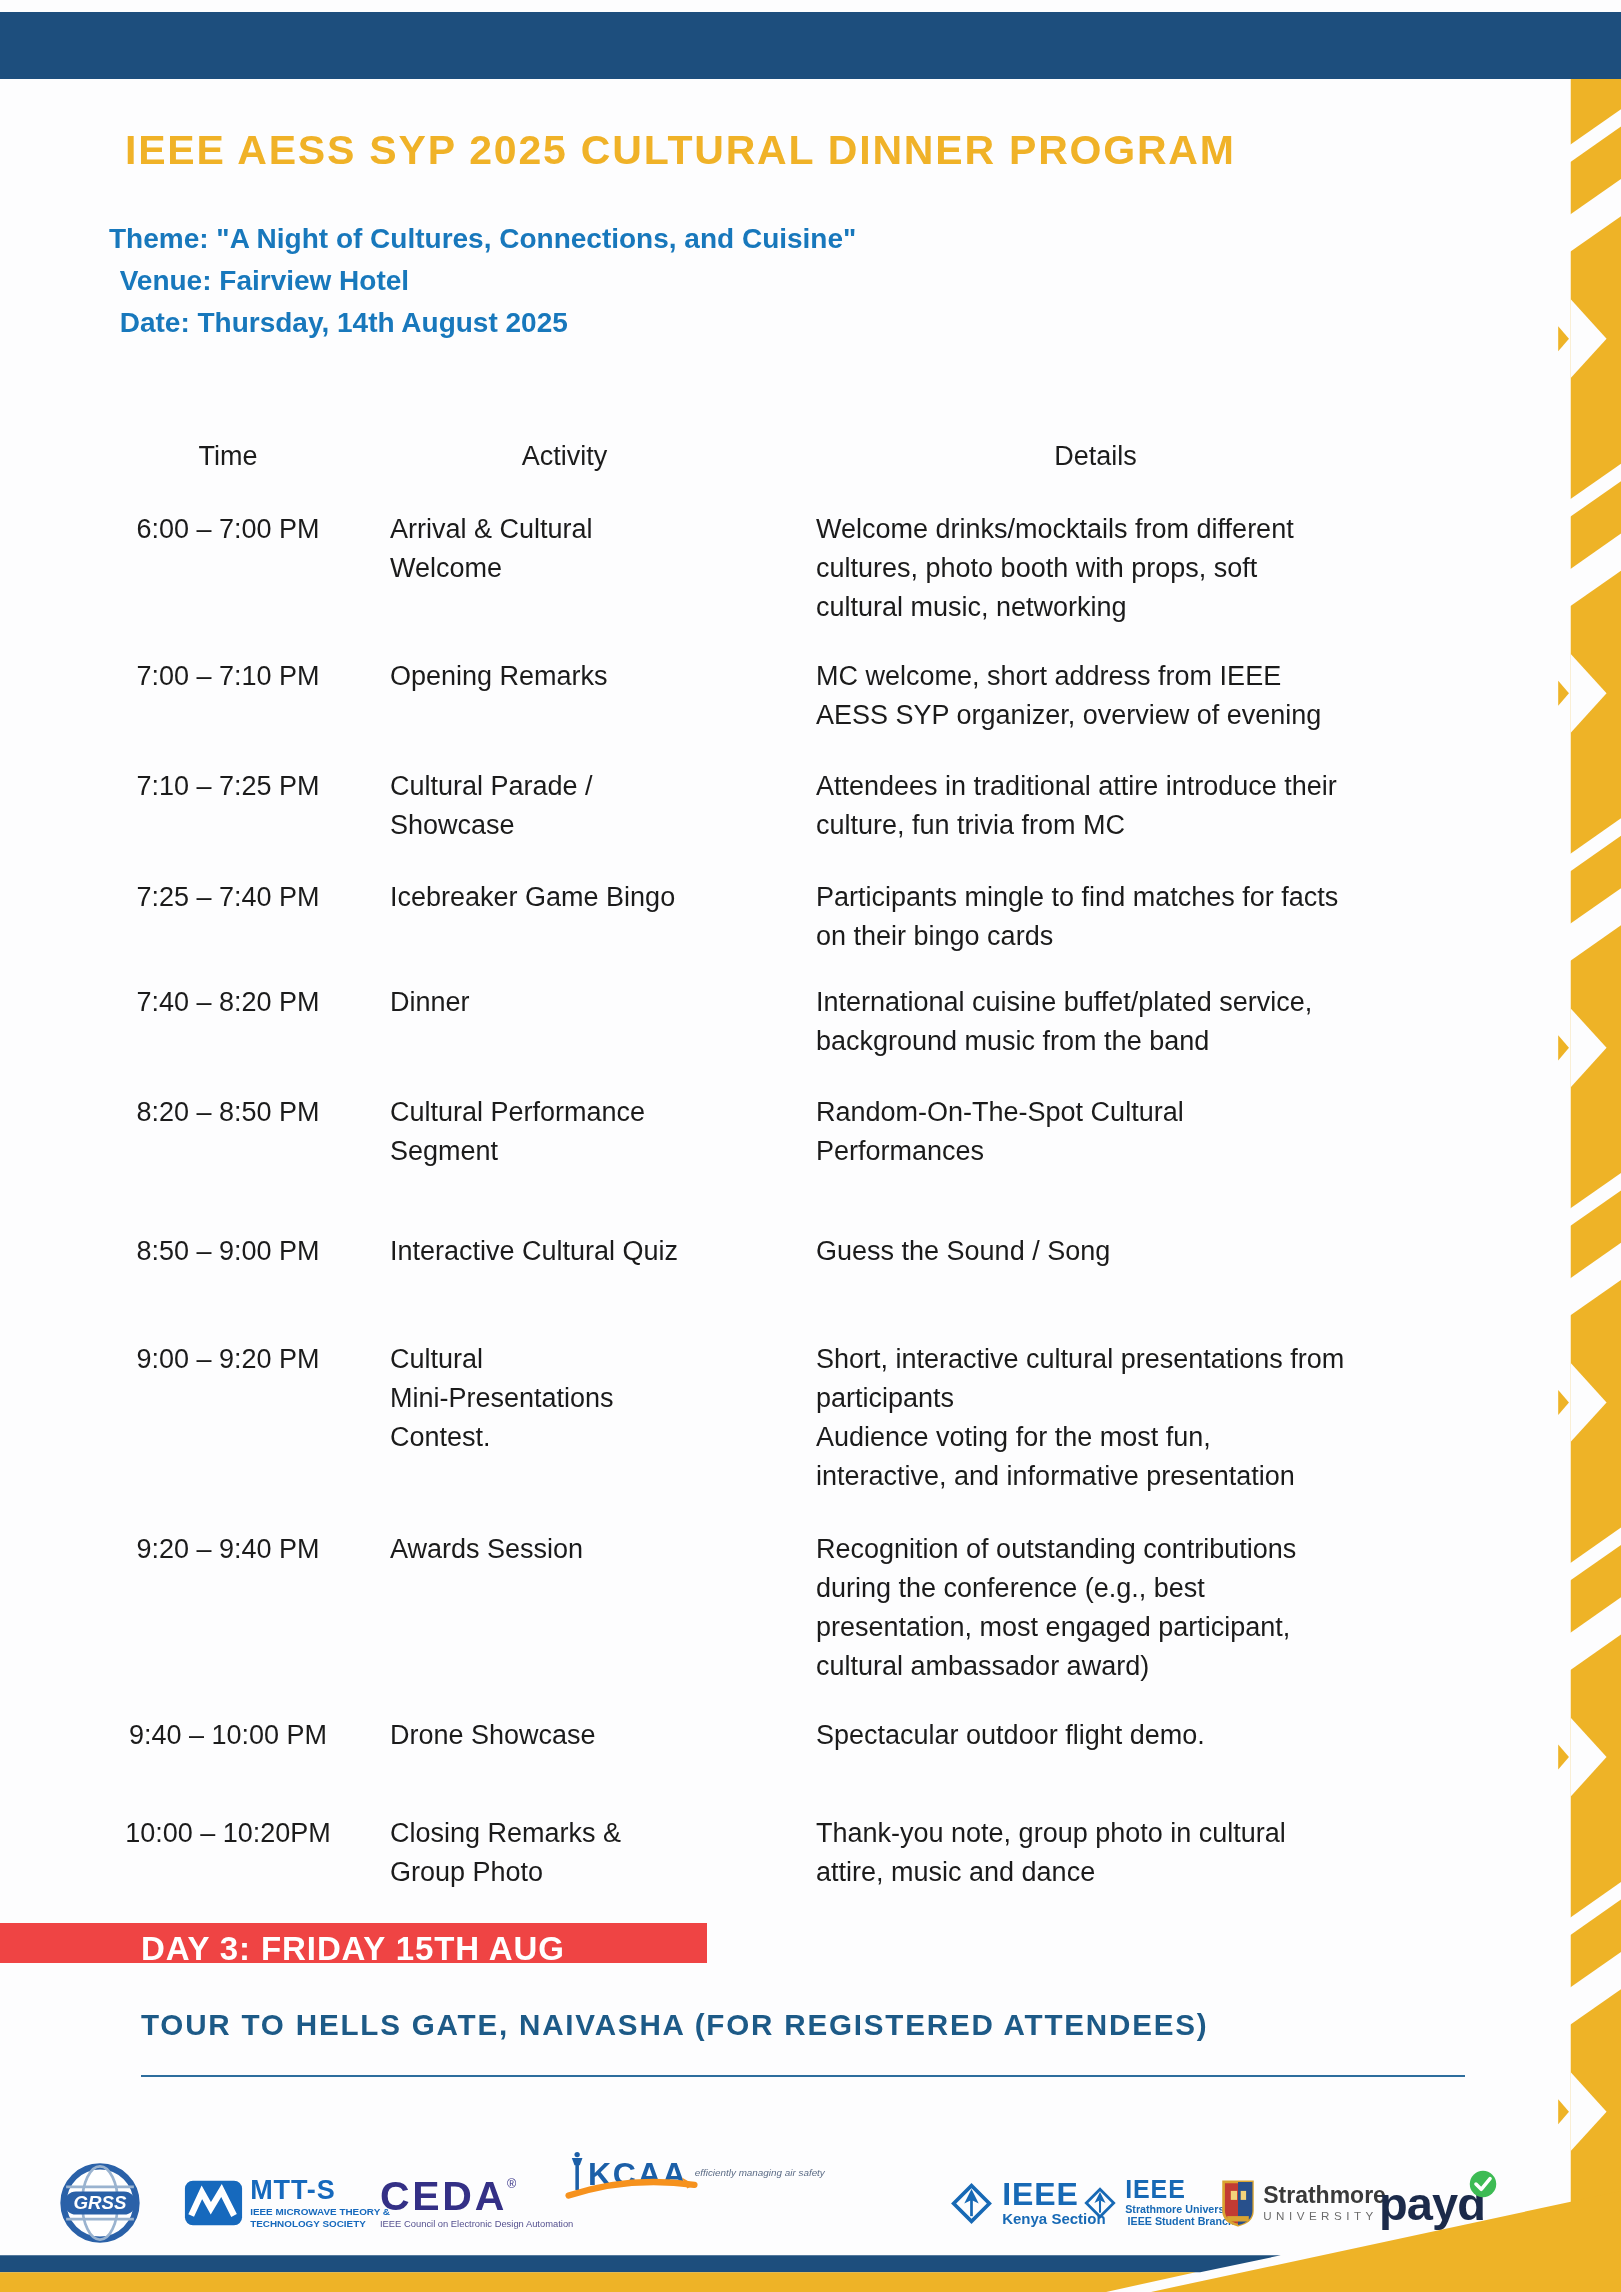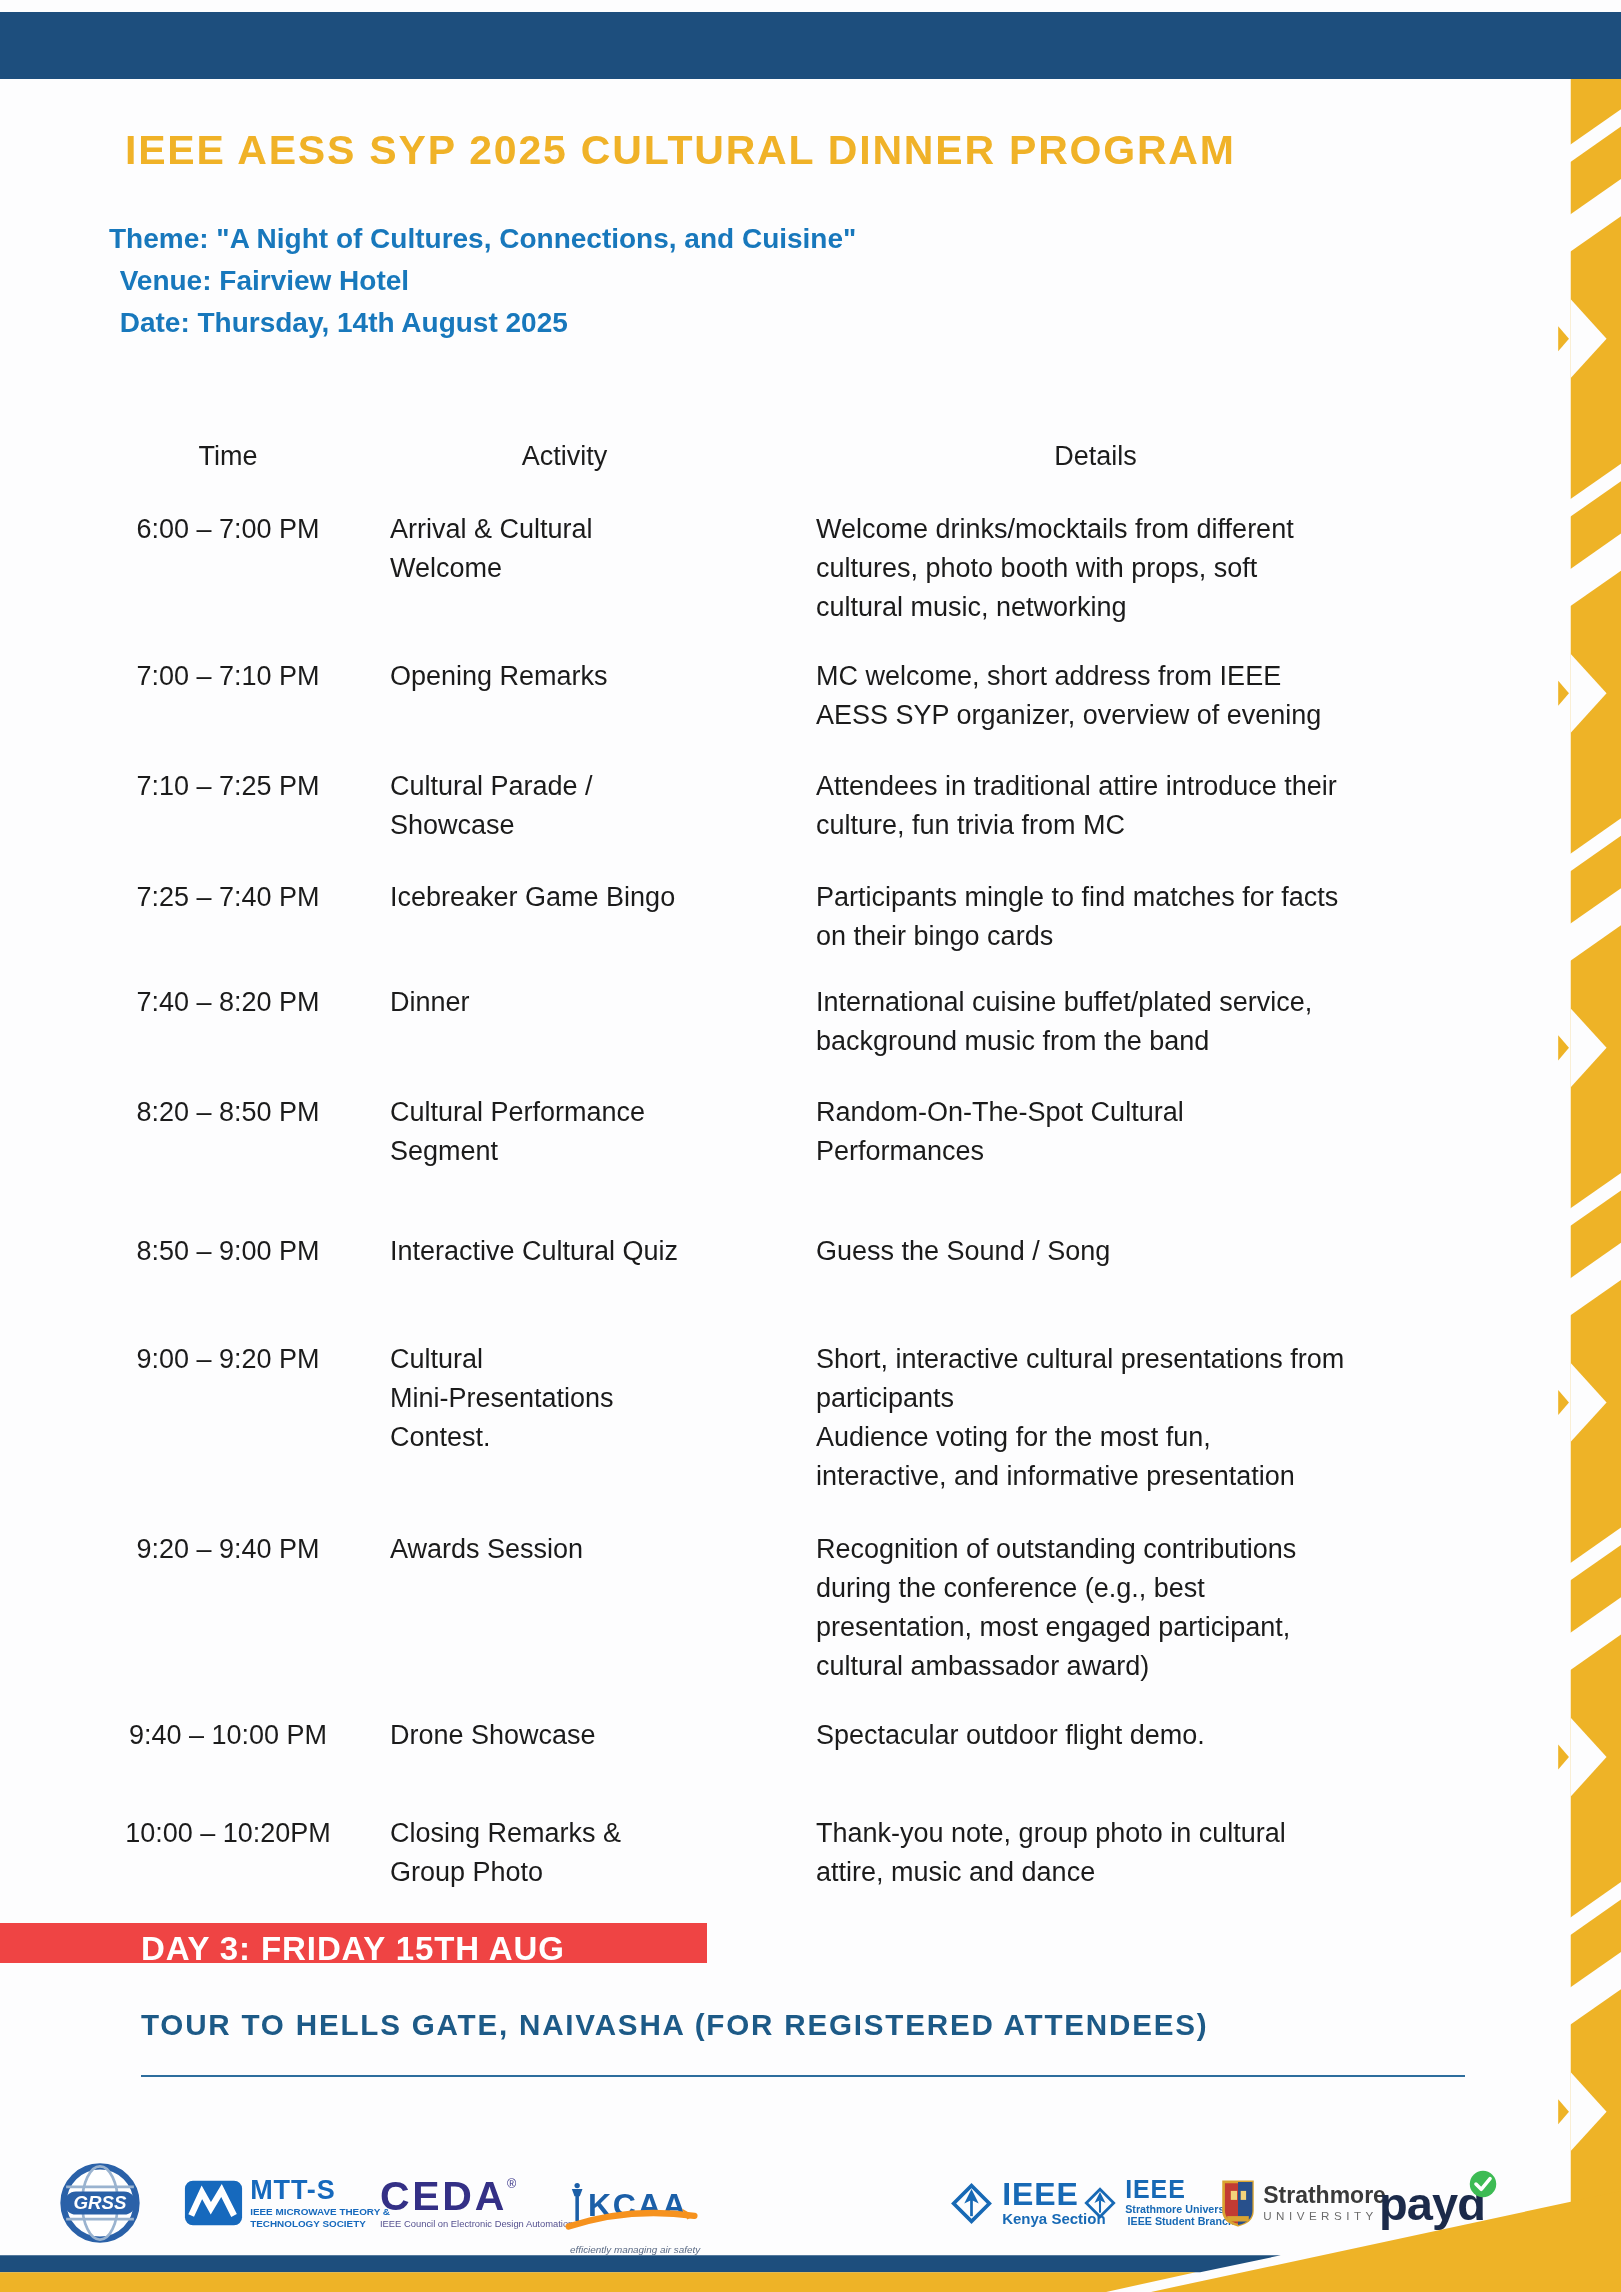--- a/index.html
+++ b/index.html
@@ -38,21 +38,21 @@
   .divider{position:absolute;left:141px;top:2075px;width:1324px;height:1.8px;background:#2d6d9d;}
   
   .logo{position:absolute;top:2151px;height:104px;display:flex;align-items:center;gap:7.2px;}
   .logo .col{display:flex;flex-direction:column;justify-content:center;}
   .grss-circle{position:relative;width:82px;height:82px;}
   .mtts-name{font-size:27px;font-weight:bold;color:#1669bd;letter-spacing:0.9px;line-height:27px;}
   .mtts-sub{font-size:9.9px;font-weight:bold;color:#1669bd;line-height:11.6px;white-space:pre-line;margin-top:2.7px;}
   .ceda-name{font-size:41px;font-weight:bold;color:#343086;letter-spacing:2.7px;line-height:39px;}
   .ceda-reg{font-size:12.5px;color:#343086;vertical-align:top;}
   .ceda-sub{font-size:9.4px;color:#55518f;margin-top:1.8px;white-space:pre;}
-  .kcaa{flex-direction:column;align-items:flex-start;display:flex;justify-content:flex-end;}
+  .kcaa{flex-direction:row;align-items:flex-start;display:flex;justify-content:flex-end;}
   .kcaa-top{position:relative;display:flex;align-items:flex-end;gap:3.6px;}
   .kcaa-name{font-size:32px;font-weight:bold;color:#1b5fa8;letter-spacing:1.8px;line-height:32px;}
   .kcaa-swoosh{position:absolute;left:-5.4px;bottom:-10.7px;}
   .kcaa-sub{font-size:9.9px;font-style:italic;color:#5b6b85;margin-top:16px;white-space:pre;}
   .sac-name{font-size:22.4px;font-weight:bold;color:#1769b5;line-height:24px;white-space:pre;}
   .sac-sub{font-size:12.5px;color:#444444;margin-top:1.8px;white-space:pre;}
   .ieee-name{font-size:32px;font-weight:bold;color:#1769b5;line-height:30px;letter-spacing:0.9px;}
   .ieee-sub{font-size:15px;font-weight:bold;color:#1769b5;margin-top:1.8px;white-space:pre-line;}
   .ieee-sm .ieee-name{font-size:25px;line-height:23px;}
   .ieee-sm .ieee-sub{font-size:10.7px;line-height:12.5px;text-align:center;}

